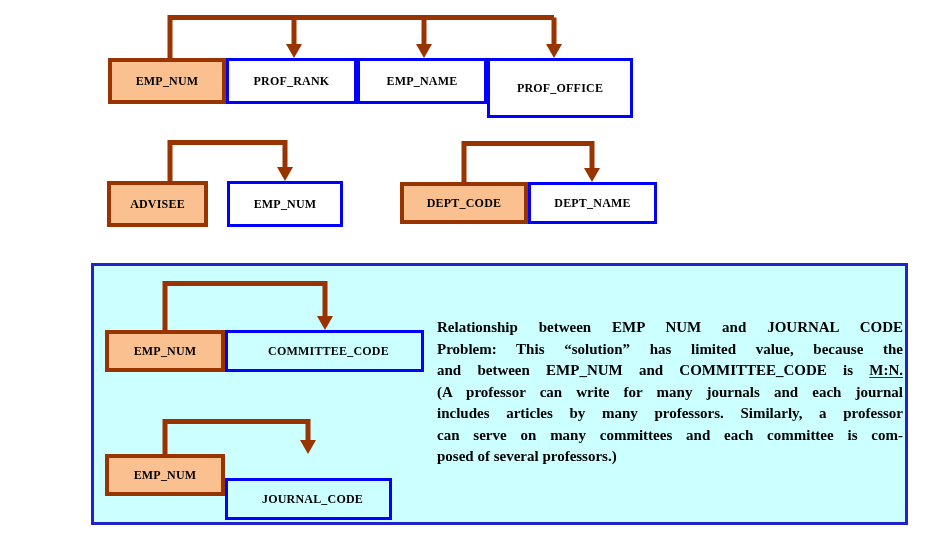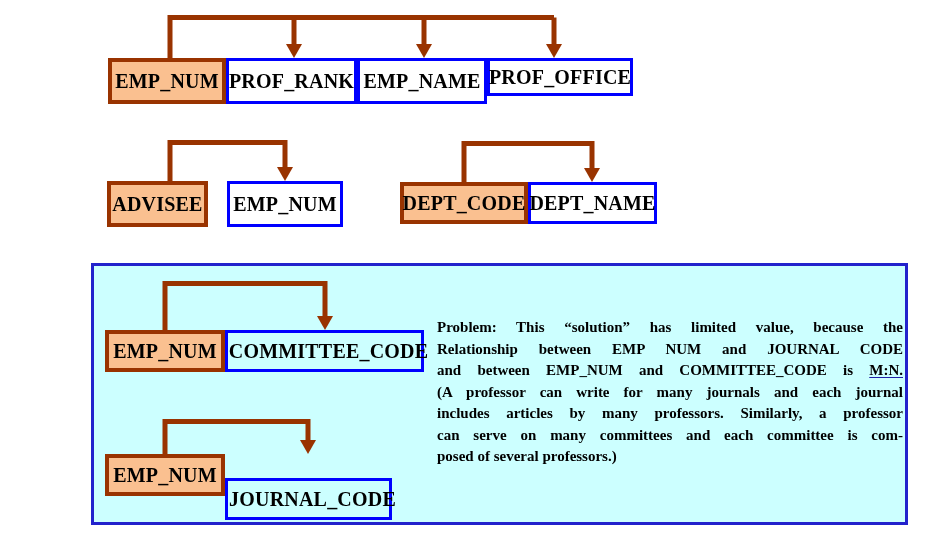--- a/index.html
+++ b/index.html
@@ -18,21 +18,21 @@
     position:relative;
     width:937px;height:537px;
     background:#ffffff;
     font-family:"Liberation Serif","DejaVu Serif",serif;
     overflow:hidden;
   }
   .arrows{position:absolute;left:0;top:0;pointer-events:none;}
   .box{
     position:absolute;
     display:flex;align-items:center;justify-content:center;
-    font-weight:bold;font-size:20px;color:var(--text);
+    font-weight:bold;font-size:12px;color:var(--text);
     letter-spacing:0.2px;
     white-space:nowrap;
   }
   .det{
     background:var(--determinant-fill);
     border:4px solid var(--determinant-border);
   }
   .dep{
     background:var(--dependent-fill);
     border:3px solid var(--dependent-border);
@@ -106,21 +106,21 @@
 
   <div class="box det" style="left:108px;top:58px;width:118px;height:46px">
     <span>EMP_NUM</span>
   </div>
   <div class="box dep" style="left:226px;top:58px;width:131px;height:46px">
     <span>PROF_RANK</span>
   </div>
   <div class="box dep" style="left:357px;top:58px;width:130px;height:46px">
     <span>EMP_NAME</span>
   </div>
-  <div class="box dep" style="left:487px;top:58px;width:146px;height:38px">
+  <div class="box dep" style="left:487px;top:58px;width:146px;height:60px">
     <span>PROF_OFFICE</span>
   </div>
 
   <div class="box det" style="left:107px;top:181px;width:101px;height:46px">
     <span>ADVISEE</span>
   </div>
   <div class="box dep" style="left:227px;top:181px;width:116px;height:46px">
     <span>EMP_NUM</span>
   </div>
 
@@ -139,22 +139,22 @@
   </div>
 
   <div class="box det" style="left:105px;top:454px;width:120px;height:42px">
     <span>EMP_NUM</span>
   </div>
   <div class="box dep on-panel" style="left:225px;top:478px;width:167px;height:42px">
     <span>JOURNAL_CODE</span>
   </div>
 
   <div class="note">
+    <div class="note-line">Relationship between EMP NUM and JOURNAL CODE</div>
     <div class="note-line">Problem: This “solution” has limited value, because the</div>
-    <div class="note-line">Relationship between EMP NUM and JOURNAL CODE</div>
     <div class="note-line"><span>and between EMP_NUM and COMMITTEE_CODE is</span> <span class="mn">M:N.</span></div>
     <div class="note-line">(A professor can write for many journals and each journal</div>
     <div class="note-line">includes articles by many professors. Similarly, a professor</div>
     <div class="note-line">can serve on many committees and each committee is com-</div>
     <div class="note-line last">posed of several professors.)</div>
   </div>
 
 </div>
 
 </body></html>

